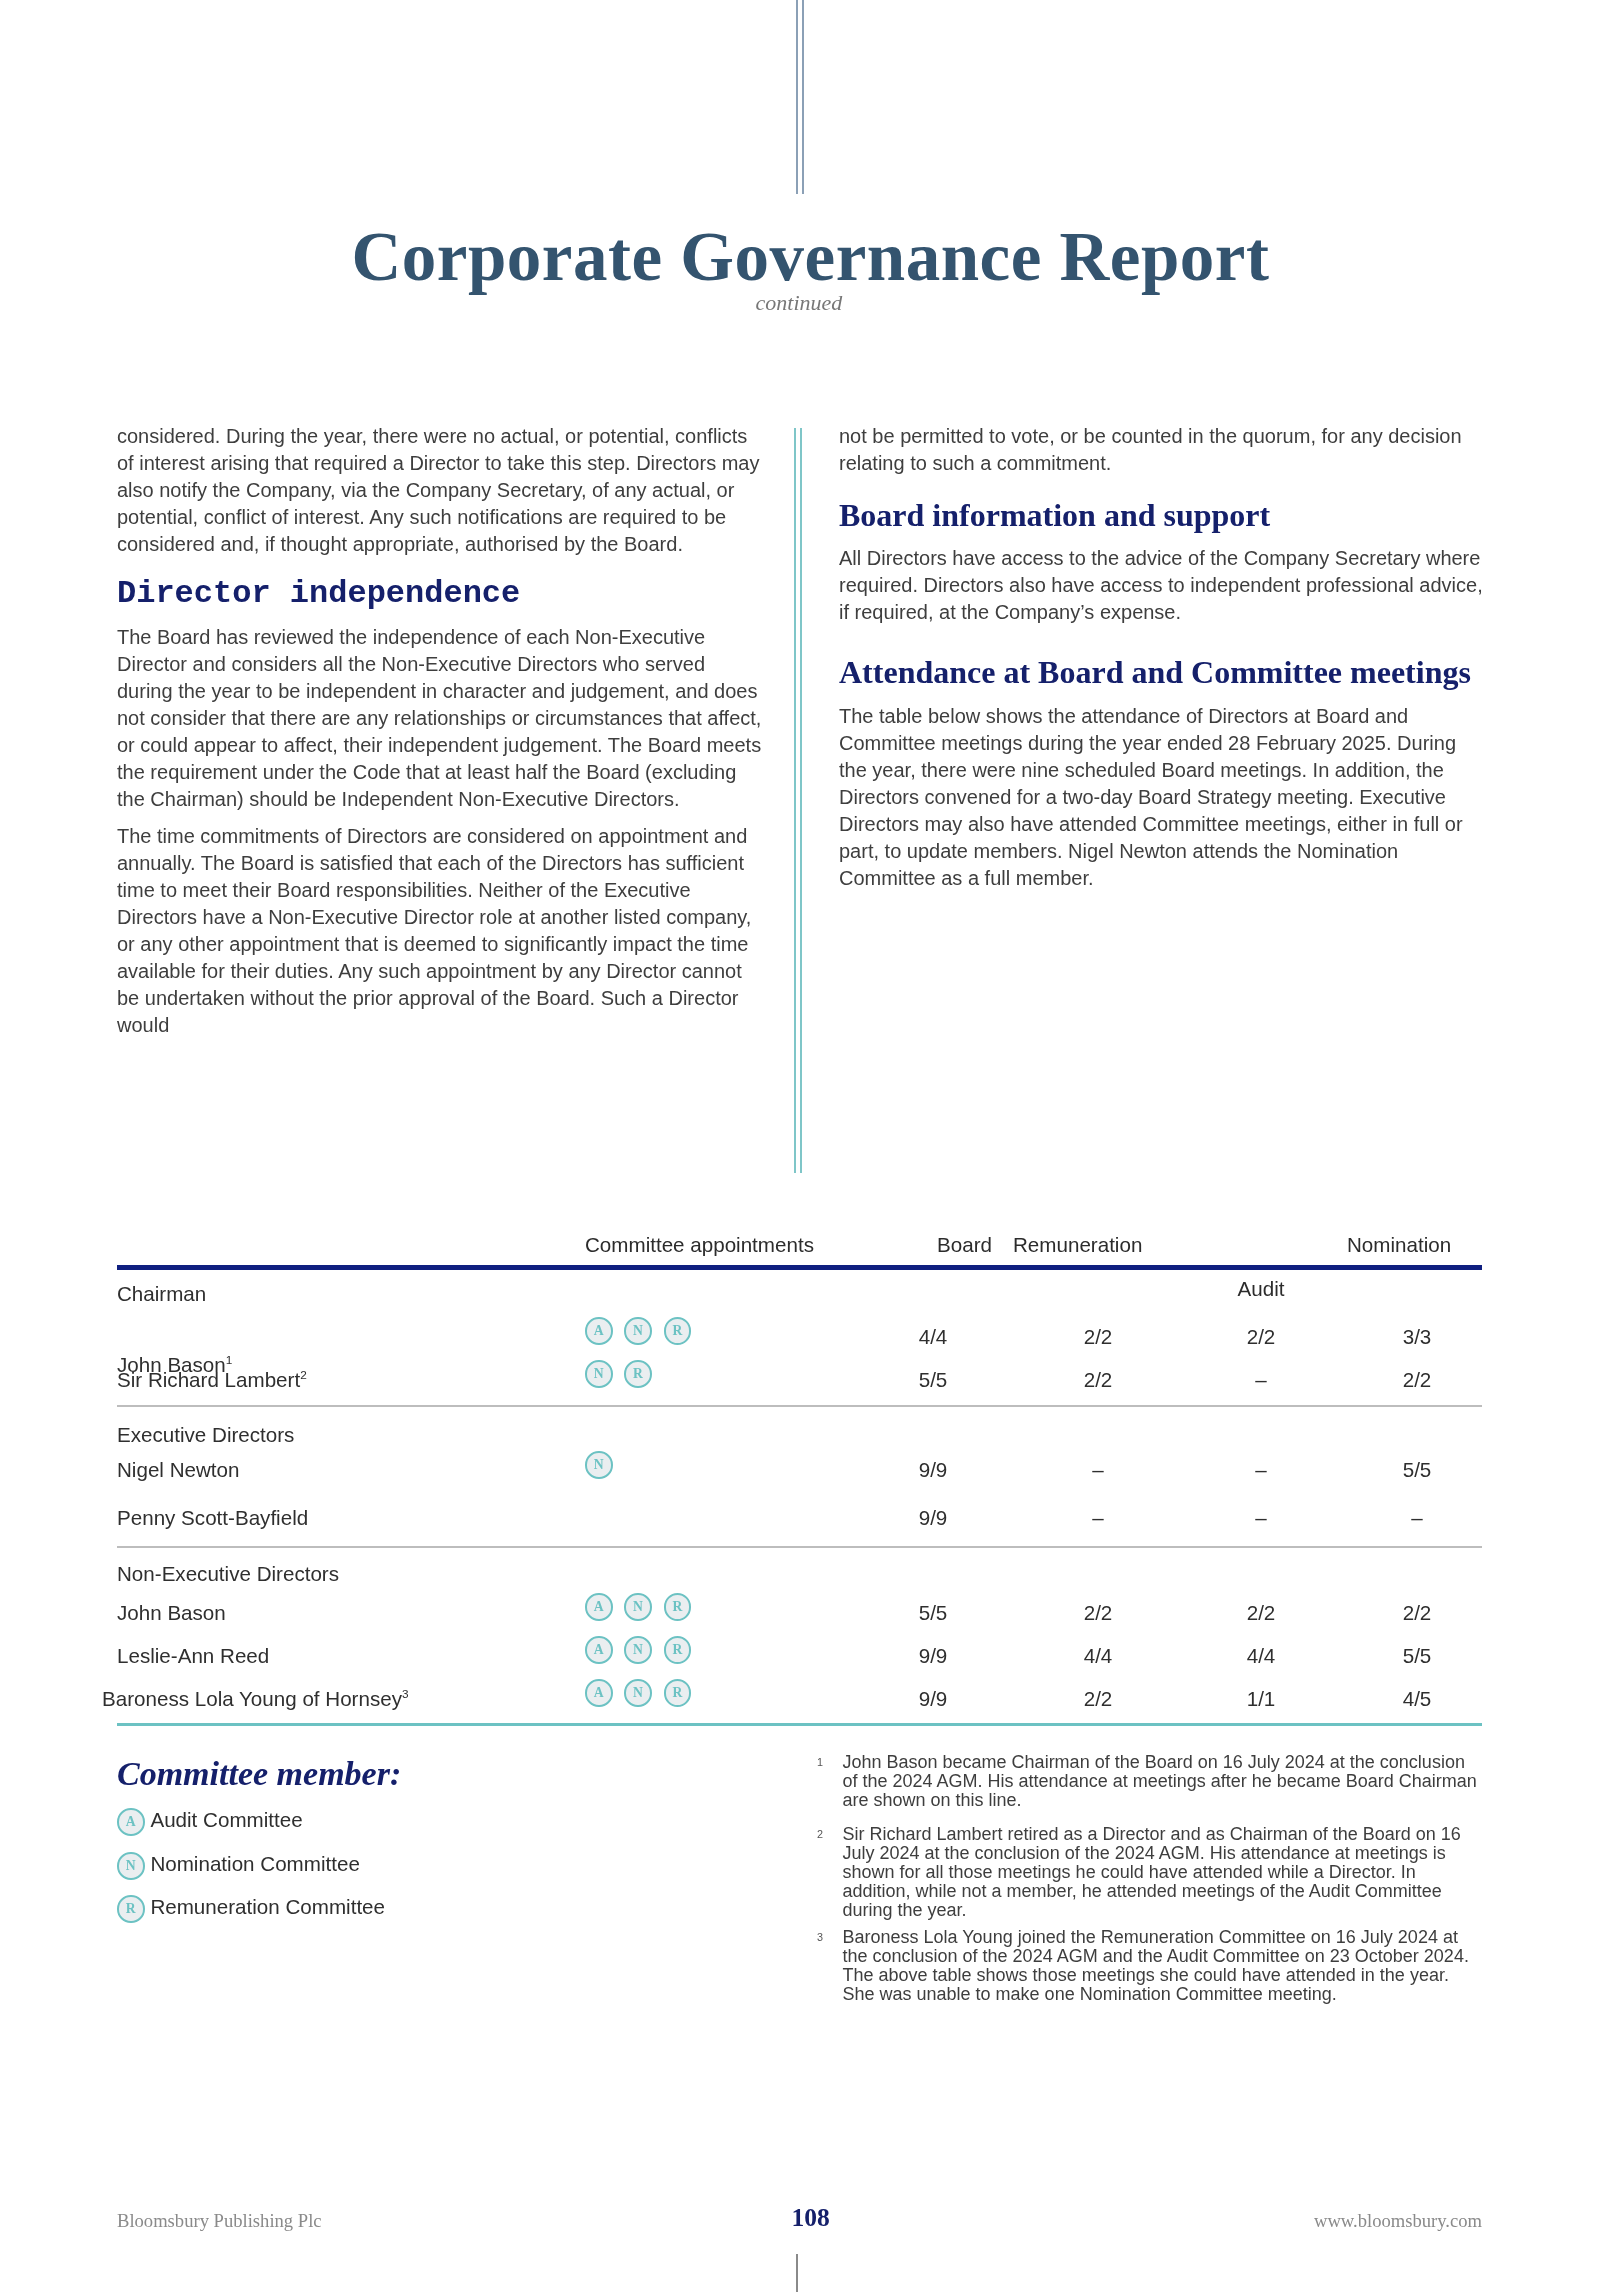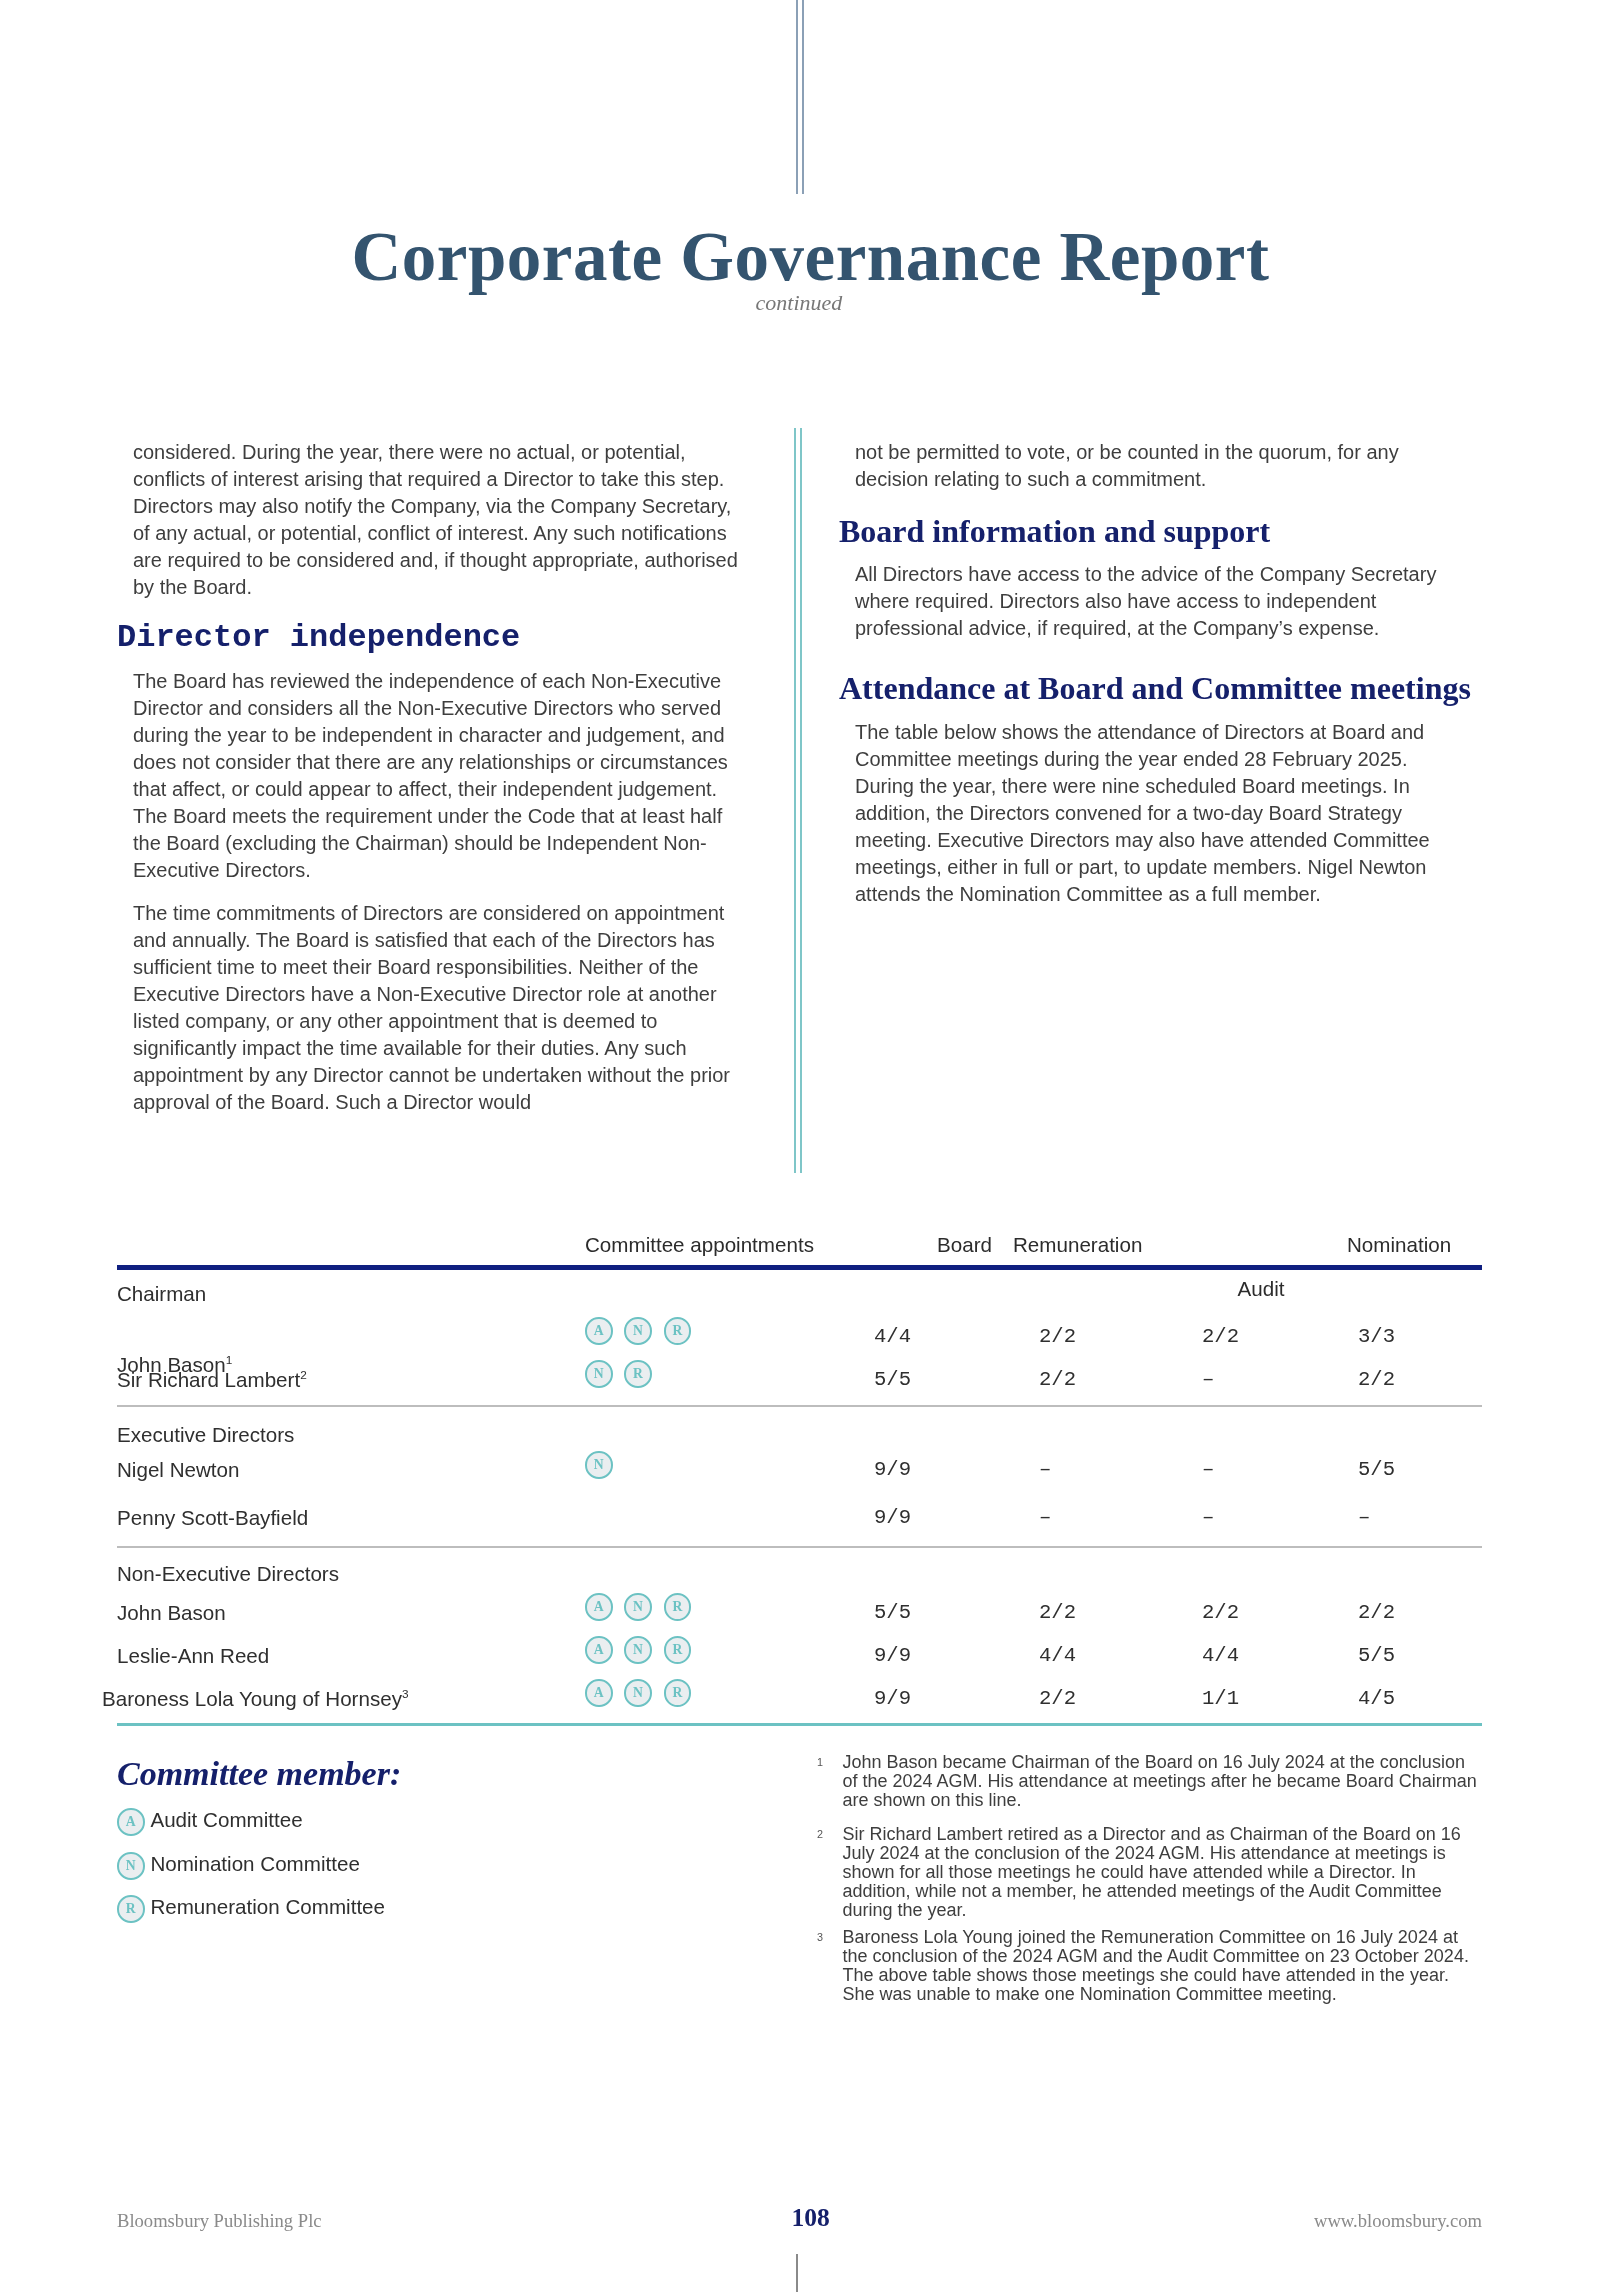--- a/index.html
+++ b/index.html
@@ -2,29 +2,29 @@
 <html><head>
 <meta charset="utf-8">
 <style>
   html, body { margin:0; padding:0; background:#ffffff; }
   body { width:1621px; height:2293px; position:relative; overflow:hidden; font-family:"DejaVu Sans", sans-serif; color:#3a3a3a; }
   .abs { position:absolute;font-style:italic; }
   .topline { position:absolute; top:0; height:194px; width:2px; background:#8ba0b6; }
   .title { position:absolute; top:218px; left:0; width:1621px; text-align:center; font-family:"Liberation Serif", serif; font-weight:bold; font-size:69px; color:#34546f; letter-spacing:0.5px; margin:0; line-height:78px; }
   .subtitle { position:absolute; top:290px; left:0; width:1598px; text-align:center; font-family:"Liberation Serif", serif; font-style:italic; font-size:22px; color:#777777; }
   .col { position:absolute; width:647px; }
-  .p { font-size:20px; line-height:27px; color:#3e3e3e; margin:16px; font-family:"Liberation Sans", sans-serif; }
+  .p { font-size:20px; line-height:27px; color:#3e3e3e; margin:0; font-family:"Liberation Sans", sans-serif; }
   .h2 { font-family:"Liberation Serif", serif; font-weight:bold; font-size:32px; color:#15206b; margin:0; line-height:41px; }
   .divider { position:absolute; top:428px; height:745px; width:2px; background:#7fc6c8; }
   .th { position:absolute; top:1233px; font-size:20.6px; color:#2c2c2c; font-family:"Liberation Sans", sans-serif; }
   .navy-rule { position:absolute; left:117px; width:1365px; top:1265px; height:4.9px; background:#0f1f80; }
   .grey-rule { position:absolute; left:117px; width:1365px; height:2px; background:#bdbdbd; }
   .teal-rule { position:absolute; left:117px; width:1365px; top:1723px; height:2.9px; background:#6cc2c3; }
   .cell { position:absolute; font-size:20.6px; color:#2f2f2f; font-family:"Liberation Sans", sans-serif; white-space:nowrap; }
-  .num { text-align:left; width:118px;font-family:Liberation Mono, monospace; }
+  .num { text-align:center; width:118px; }
   .badge { display:inline-block; width:23.5px; height:23.5px; border:2px solid #6cc2c3; border-radius:50%; background:#eaeef0; color:#6cc2c3; font-family:"Liberation Serif", serif; font-weight:bold; font-size:13.7px; line-height:23.5px; text-align:center; margin-right:11.8px; vertical-align:middle; }
   sup { font-size:11.8px; }
   .legend-item { position:absolute; left:117px; font-size:20.6px; color:#2f2f2f; font-family:"Liberation Sans", sans-serif; }
   .legend-item .badge { margin-right:5.9px; }
   .fn { position:absolute; left:817px; width:667px; font-size:18px; line-height:19px; color:#3e3e3e; font-family:"Liberation Sans", sans-serif; }
   .fn .mark { position:absolute; left:0; top:0; font-size:10.8px; color:#555; }
   .fn .txt { margin-left:25.5px; display:block; }
   .footer { position:absolute; top:2210px; font-family:"Liberation Serif", serif; font-size:18.6px; color:#8a8a8a; }
   .pageno { position:absolute; top:2203px; left:0; width:1621px; text-align:center; font-family:"Liberation Serif", serif; font-weight:bold; font-size:25.5px; color:#15206b; }
   .bottomline { position:absolute; left:796px; top:2254px; width:2px; height:38px; background:#8a8a8a; }

